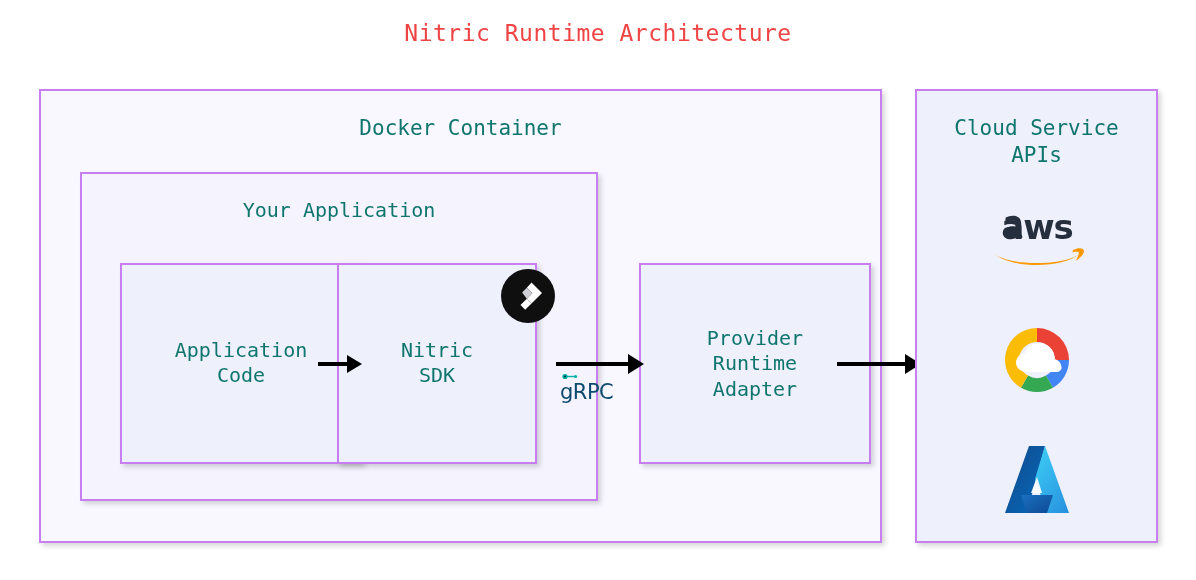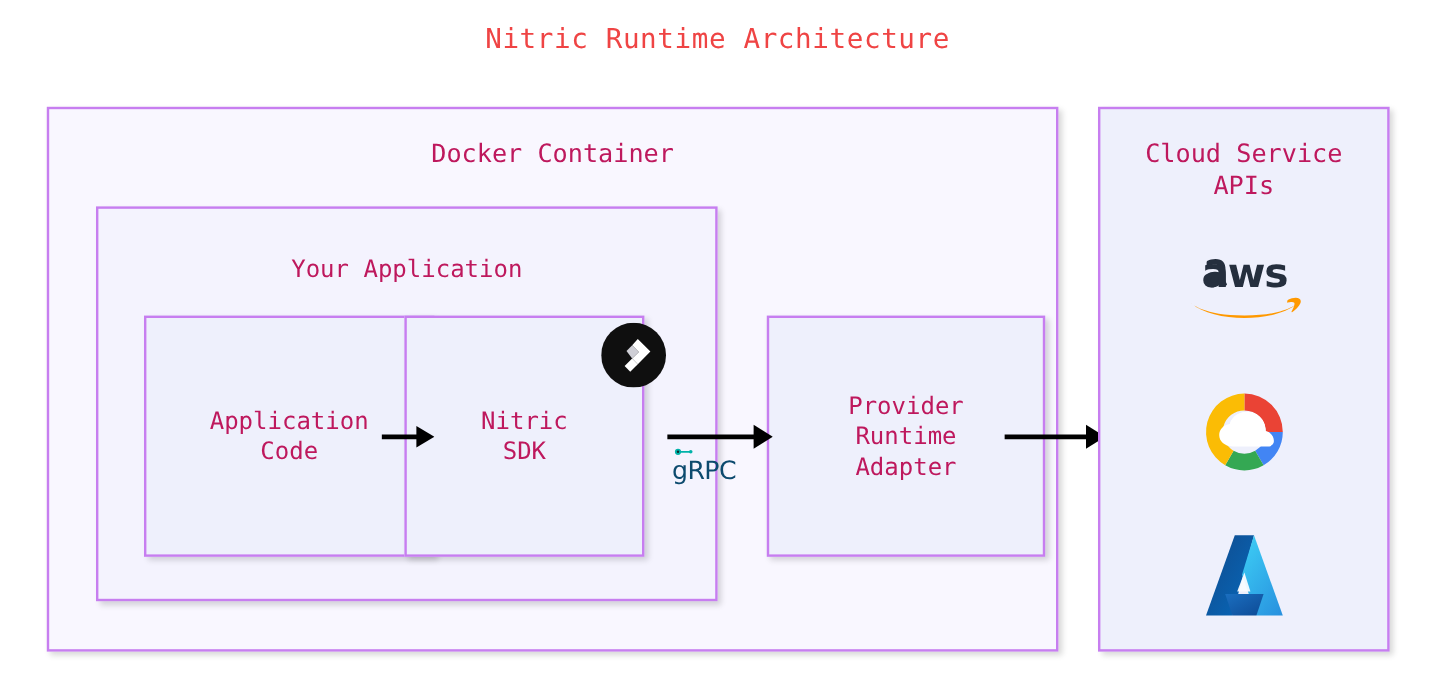--- a/index.html
+++ b/index.html
@@ -26,21 +26,21 @@
     border: 2px solid #c77ef0;
     background: #f9f7ff;
     box-sizing: border-box;
     box-shadow: 3px 3px 5px rgba(0,0,0,0.16);
   }
   .box-label {
     position: absolute;
     left: 0;
     right: 0;
     text-align: center;
-    color: #be185d;
+    color: #0f766e;
     font-family: "DejaVu Sans Mono", monospace;
     white-space: pre-line;
     line-height: 1.28;
   }
 
   
   #diagram-title {
     position: absolute;
     top: 20px;
     left: 0;
@@ -78,21 +78,21 @@
 
   
   #your-application {
     left: 80px;
     top: 172px;
     width: 518px;
     height: 329px;
     background: #f4f3fe;
   }
   #your-application-label {
-    top: 38px;
+    top: 24px;
     font-size: 20px;
   }
 
   
   .leaf {
     background: #eef0fc;
   }
   #application-code {
     left: 120px;
     top: 263px;

